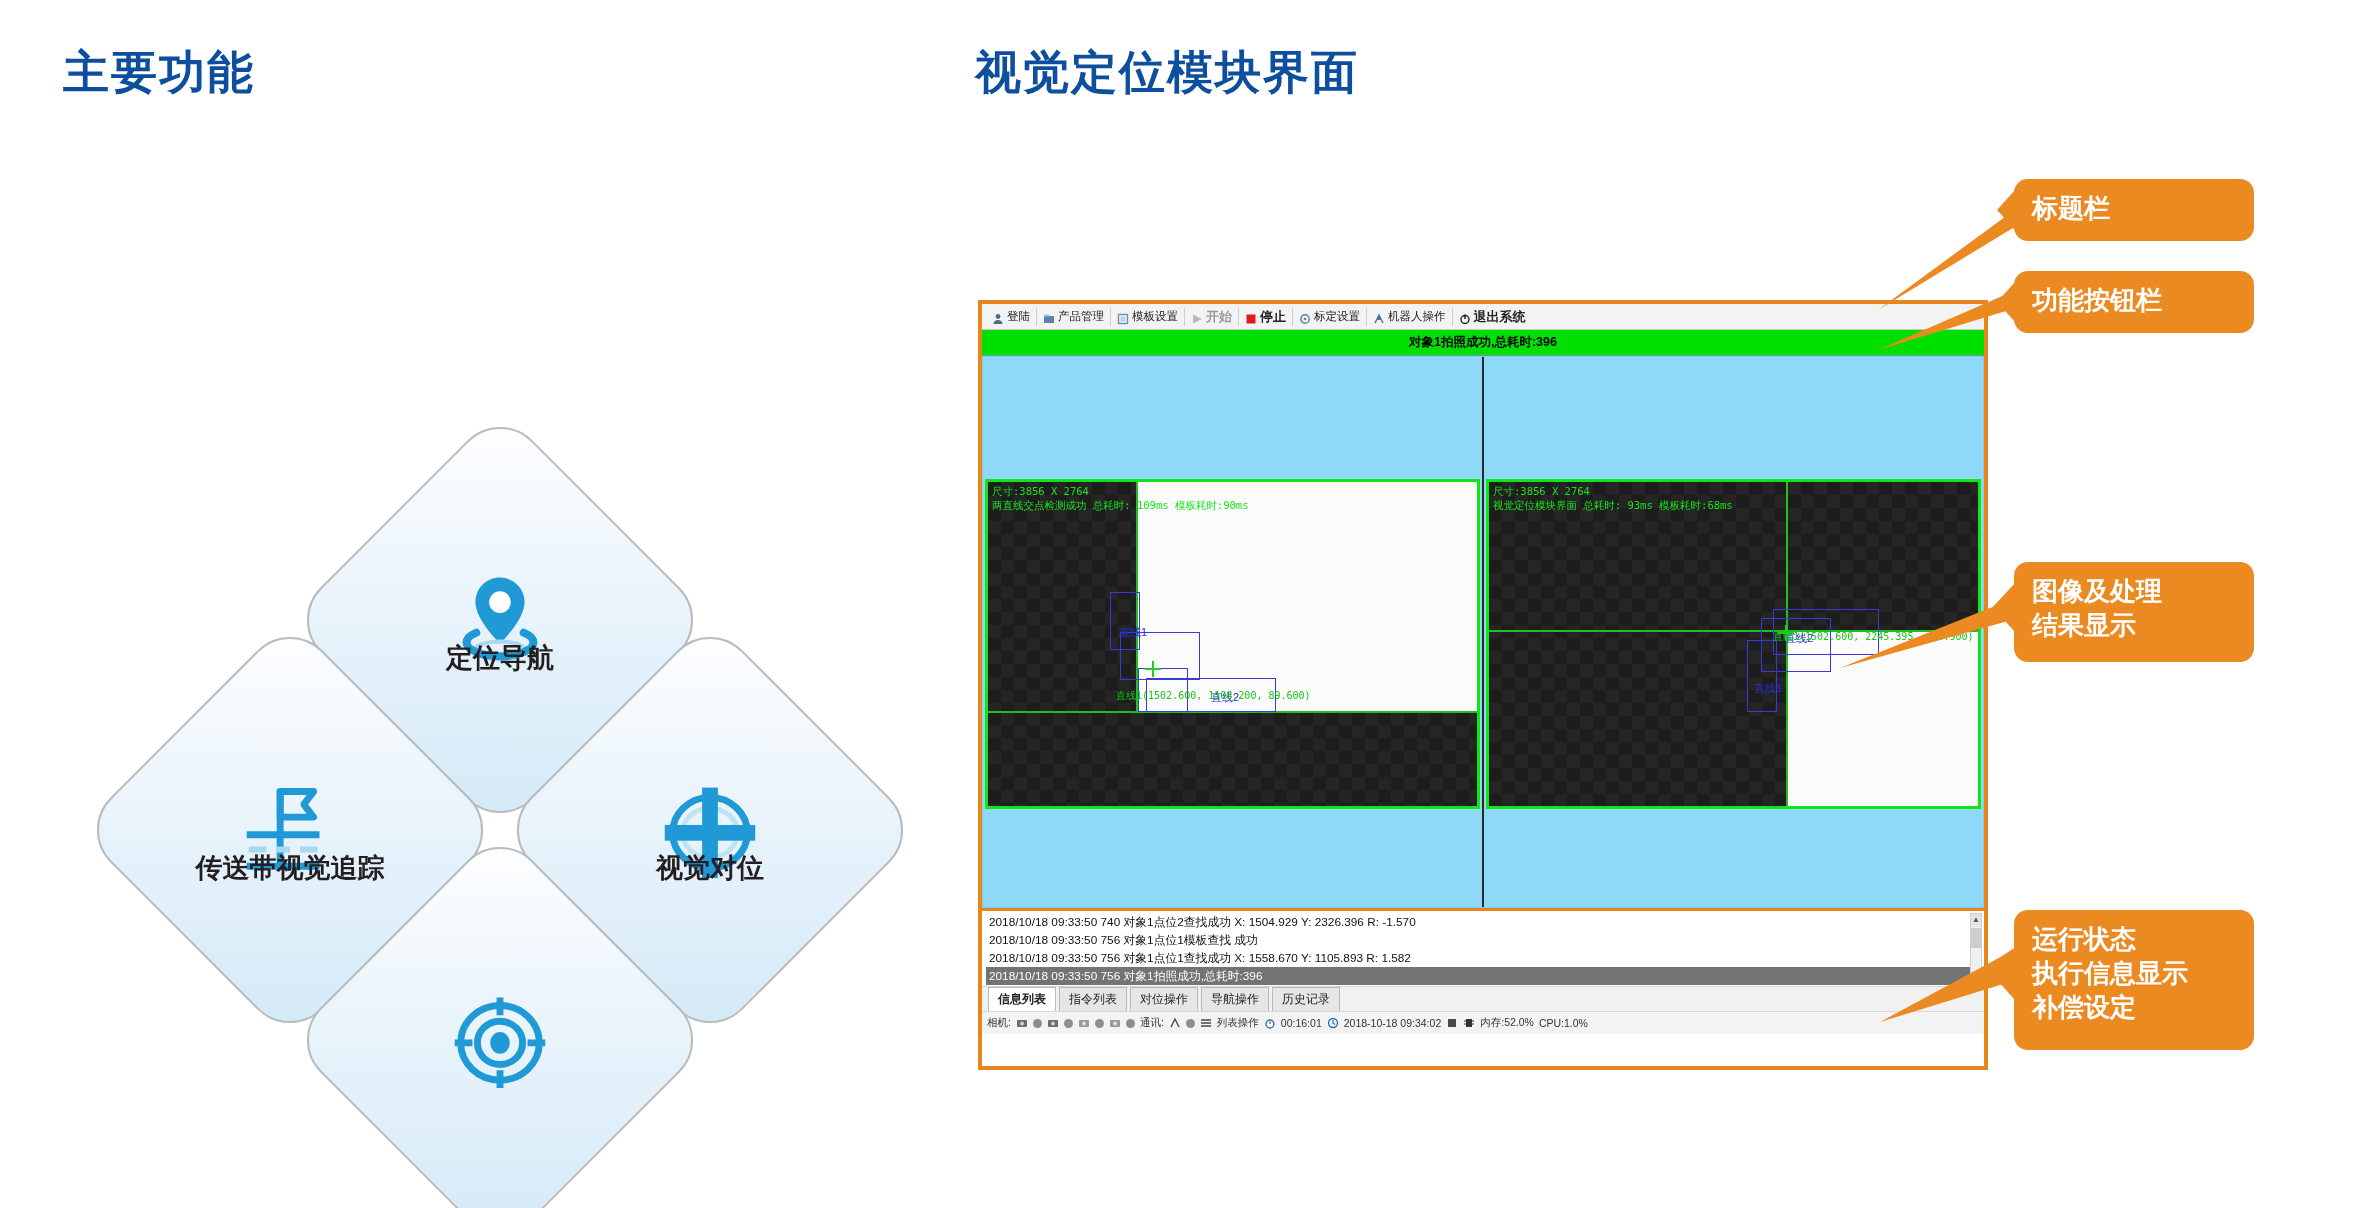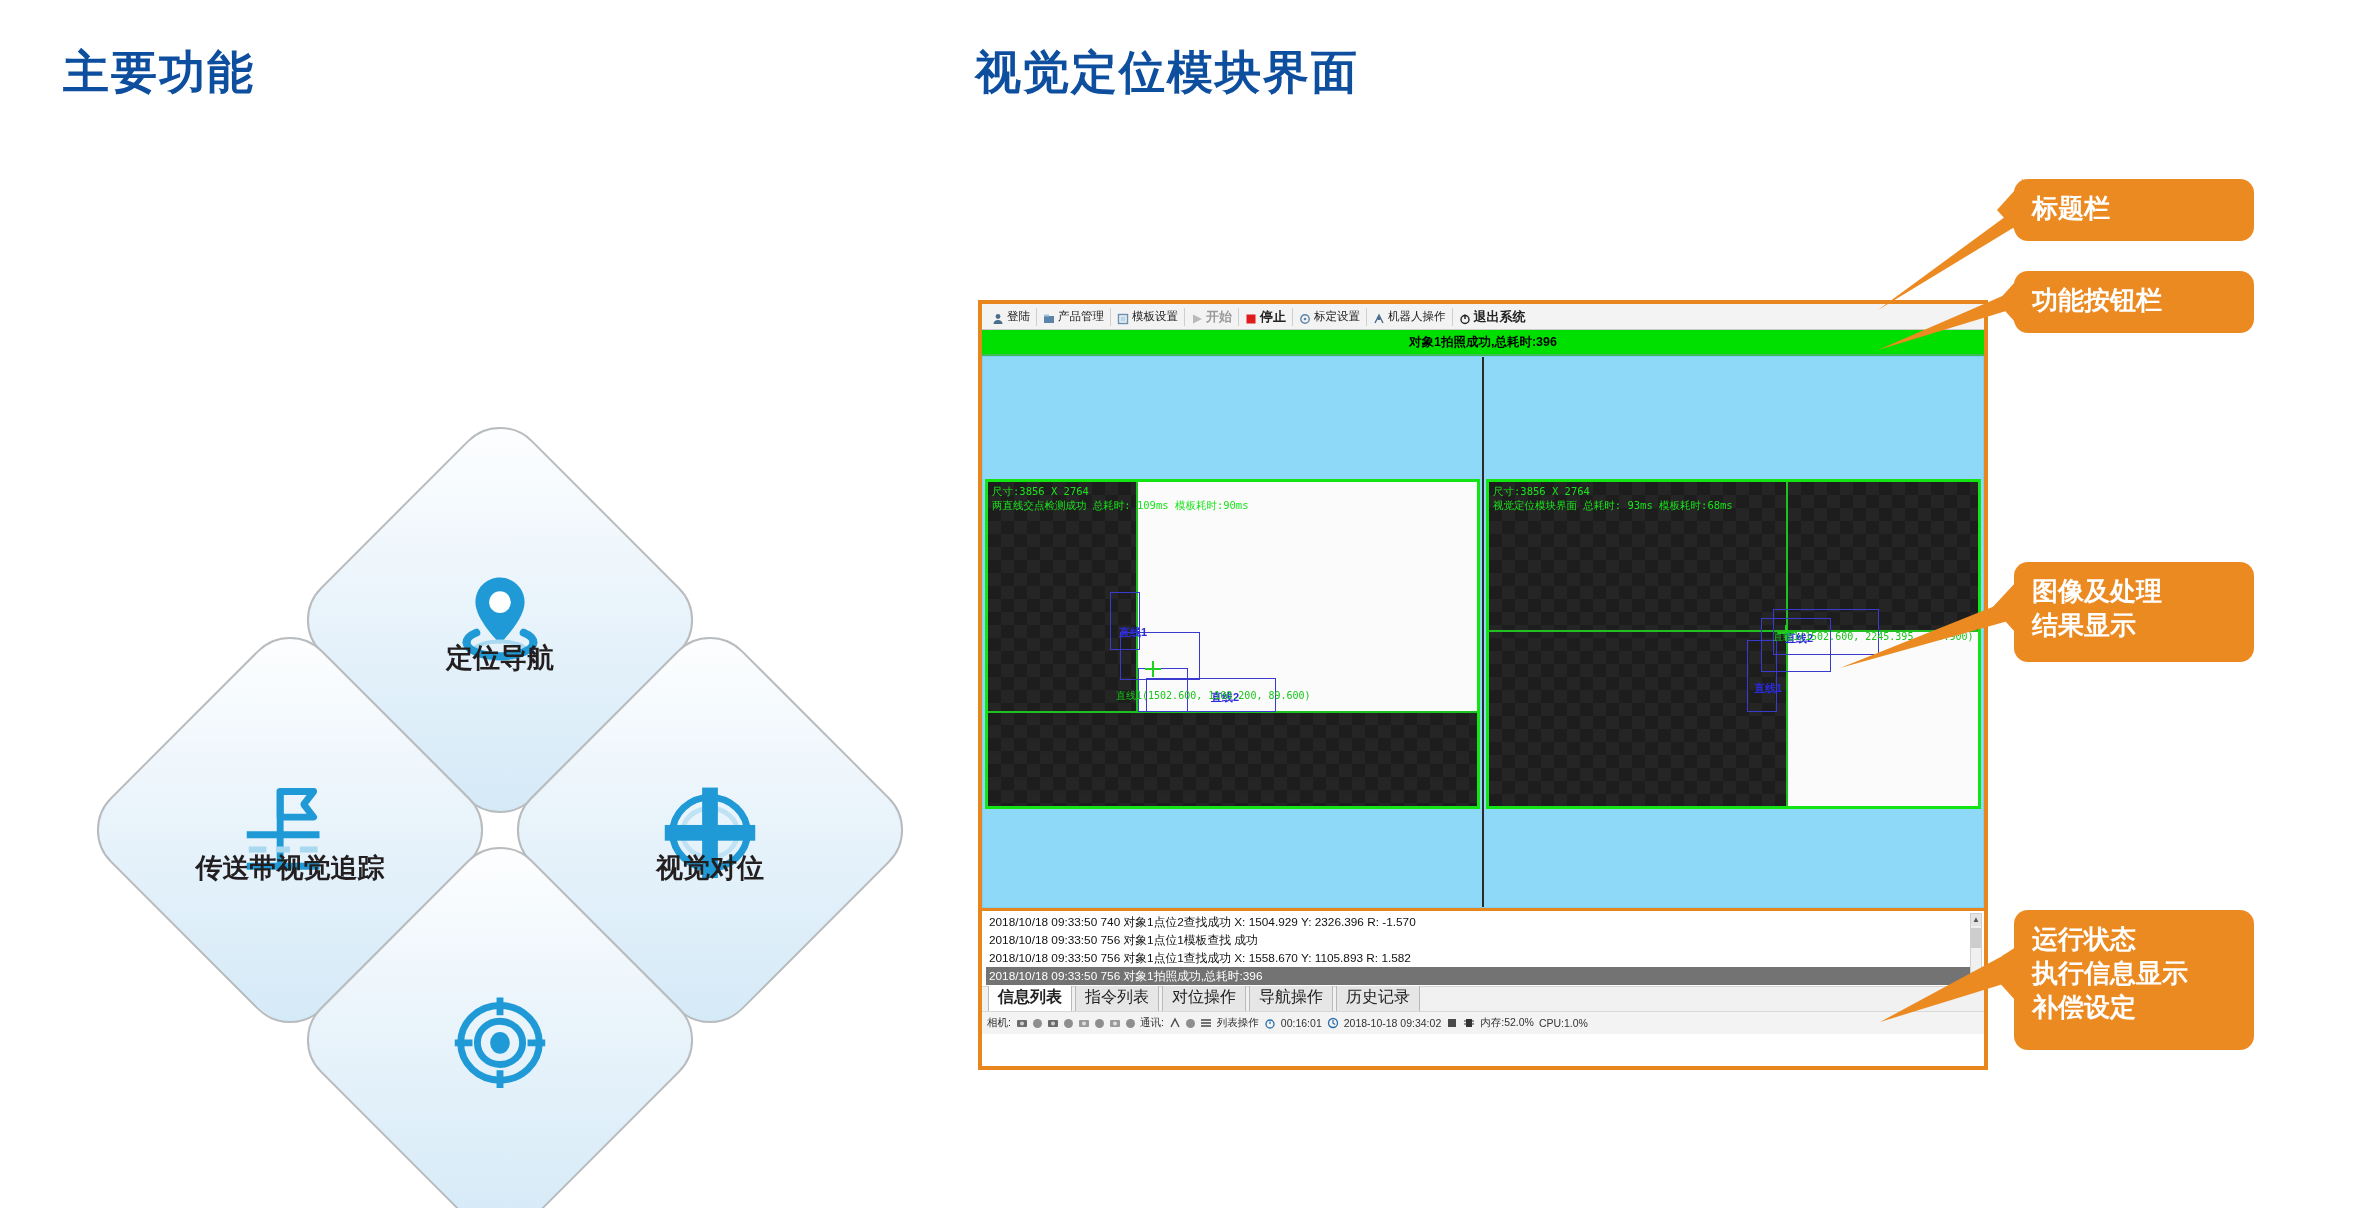--- a/index.html
+++ b/index.html
@@ -99,38 +99,38 @@
   .dark{position:absolute;background:#1d1d1d;}
   .white{position:absolute;background:#fbfbfb;}
   .texture{
     position:absolute;
     background-image:linear-gradient(45deg,rgba(255,255,255,.035) 25%,transparent 25%,transparent 75%,rgba(255,255,255,.035) 75%),
                      linear-gradient(45deg,rgba(255,255,255,.035) 25%,transparent 25%,transparent 75%,rgba(255,255,255,.035) 75%);
     background-size:26px 26px;background-position:0 0,13px 13px;
   }
   .gline{position:absolute;background:#20c020;}
   .roi{position:absolute;border:1px solid #3a3ad0;box-sizing:border-box;}
-  .roi-label{position:absolute;color:#2a2ad8;font-size:11px;font-weight:bold;white-space:nowrap;}
+  .roi-label{position:absolute;color:#2a2ad8;font-size:11px;font-weight:normal;white-space:nowrap;}
   .coord{position:absolute;color:#19c519;font-size:10px;white-space:nowrap;font-family:"DejaVu Sans Mono",monospace;}
   .crosshair{position:absolute;width:18px;height:18px;}
 
   .logarea{
     height:78px;background:#ffffff;border-top:3px solid #e8861e;position:relative;
     box-sizing:border-box;padding:2px 0 0 4px;
   }
   .logline{font-size:11.8px;color:#111;line-height:18px;white-space:nowrap;padding-left:3px;}
   .logline.sel{background:#737373;color:#fff;}
   .logscroll{position:absolute;right:2px;top:2px;bottom:2px;width:12px;background:#f0f0f0;border:1px solid #cfcfcf;box-sizing:border-box;}
   .logscroll .thumb{position:absolute;left:0;right:0;top:14px;height:20px;background:#cdcdcd;}
   .logscroll .arr{position:absolute;left:0;right:0;height:12px;background:#e4e4e4;font-size:8px;text-align:center;line-height:12px;color:#555;}
   .logscroll .arr.up{top:0;} .logscroll .arr.dn{bottom:0;}
 
   .tabbar{height:24px;background:#f1f1f1;display:flex;align-items:flex-end;padding-left:6px;border-top:1px solid #d6d6d6;}
   .tab{
-    font-size:16px;padding:3px 9px;border:1px solid #b9b9b9;border-bottom:none;
+    font-size:12px;padding:3px 9px;border:1px solid #b9b9b9;border-bottom:none;
     background:#e6e6e6;margin-right:3px;white-space:nowrap;color:#222;
   }
   .tab.active{background:#ffffff;font-weight:bold;}
 
   .statusbar{
     height:22px;background:#f3f3f3;display:flex;align-items:center;gap:5px;
     padding-left:5px;font-size:10.5px;color:#333;border-top:1px solid #d8d8d8;white-space:nowrap;
   }
   .sb-dot{width:9px;height:9px;border-radius:50%;background:#8e8e8e;display:inline-block;}
 

